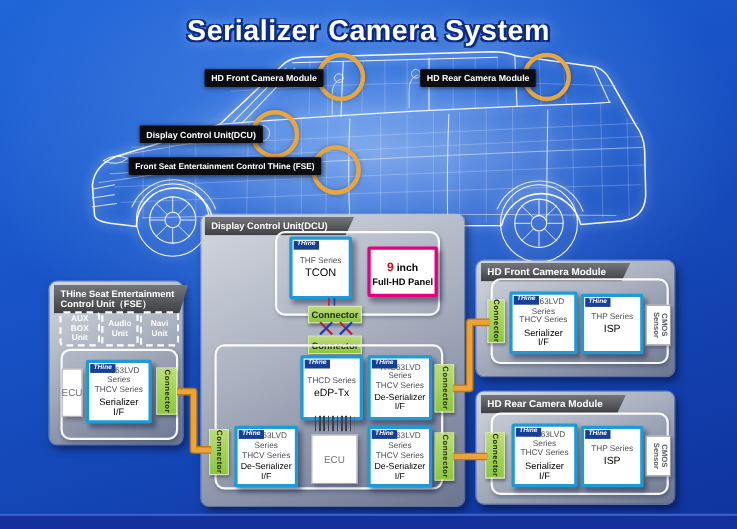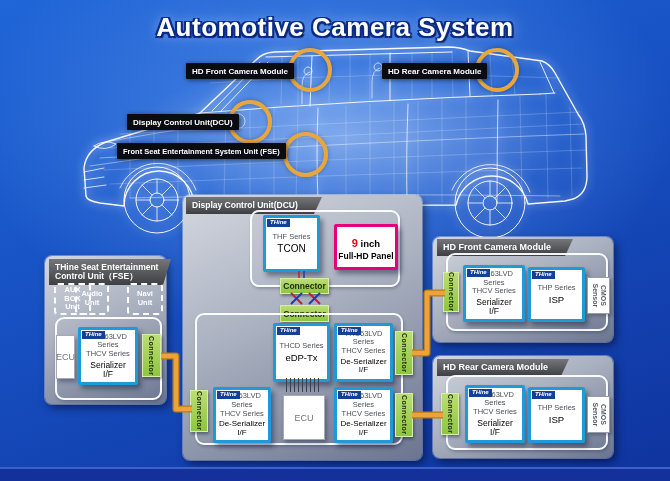--- a/index.html
+++ b/index.html
@@ -64,21 +64,21 @@
   .wm{position:absolute;right:5px;top:443px;font-size:20px;font-weight:bold;font-style:italic;
     color:rgba(148,156,170,.9);letter-spacing:1px;
     text-shadow:1px 1px 0 rgba(70,78,95,.7),-1px -1px 1px rgba(235,240,250,.55);}
   .wm .arr{font-style:normal;font-size:15px;position:relative;top:-6px;right:-4px;color:rgba(148,156,170,.9);}
 </style>
 </head>
 <body>
 
 <div class="app">
 
-  <div class="title">Automotive Camera System</div>
+  <div class="title">Serializer Camera System</div>
 
   <div class="car-glow"></div>
   <svg class="car-svg" width="560" height="205" viewBox="0 0 560 205">
     <g fill="none" stroke="#ffffff" stroke-linecap="round" stroke-linejoin="round">
 
       <path stroke-width="1.4" opacity="0.95" d="M26,158 L24,130 Q26,112 46,104 L92,90 Q122,82 140,75 L196,22 Q202,15 214,14 L388,9 Q400,9 410,13 L482,23 Q490,26 495,35 L518,76 Q525,85 526,98 L527,138 Q527,156 513,161 L505,163 L468,166 A37,37 0 0 0 396,167 L134,168 A35,35 0 0 0 64,168 L40,165 Q27,163 26,158 Z"></path>
 
       <path stroke-width="1" opacity="0.9" d="M206,19 L392,14 M140,75 Q300,62 480,56 M480,56 L495,55"></path>
 
       <path stroke-width="1" opacity="0.85" d="M200,24 L152,73 M208,24 L160,74 M252,18 L250,68 M330,15 L330,62 M408,13 L410,58 M480,24 L494,55"></path>
@@ -114,31 +114,31 @@
   </svg>
 
   <div class="circle" style="left:288px;top:48px;width:36px;height:36px;"></div>
   <div class="circle" style="left:475px;top:48px;width:36px;height:36px;"></div>
   <div class="circle" style="left:228px;top:100px;width:36px;height:36px;"></div>
   <div class="circle" style="left:283px;top:132px;width:37px;height:37px;"></div>
 
   <div class="tag" style="left:186px;top:63px;height:16px;font-size:8px;">HD Front Camera Module</div>
   <div class="tag" style="left:382px;top:63px;height:16px;font-size:8px;">HD Rear Camera Module</div>
   <div class="tag" style="left:127px;top:114px;height:16px;font-size:8px;">Display Control Unit(DCU)</div>
-  <div class="tag" style="left:117px;top:143px;height:16px;font-size:7.5px;">Front Seat Entertainment System Unit (FSE)</div>
+  <div class="tag" style="left:117px;top:143px;height:16px;font-size:7.5px;">Front Seat Entertainment Control THine (FSE)</div>
 
   <div class="panel" style="left:45px;top:256px;width:121px;height:148px;">
     <div class="hdr hdr2" style="left:4px;top:3px;width:104px;height:22px;font-size:8.5px;">
       <span><span>THine Seat Entertainment</span><br>
       <span>Control Unit（FSE）</span></span>
     </div>
     <div class="dashedbox" style="left:9px;top:27px;width:33px;height:28px;">
       <span><span>AUX BOX</span><br><span>Unit</span></span>
     </div>
-    <div class="dashedbox" style="left:30px;top:27px;width:30px;height:28px;text-align:center;">
+    <div class="dashedbox" style="left:47px;top:27px;width:30px;height:28px;text-align:center;">
       <span><span>Audio</span><br><span>Unit</span></span>
     </div>
     <div class="dashedbox" style="left:82px;top:27px;width:32px;height:28px;">
       <span><span>Navi</span><br><span>Unit</span></span>
     </div>
     <div class="irect" style="left:10px;top:61px;width:103px;height:79px;"></div>
     <div class="ecu" style="left:11px;top:79px;width:17px;height:42px;">ECU</div>
     <div class="chip" style="left:33px;top:71px;width:54px;height:52px;">
       <span class="badge">THine</span>
       <span class="series"><span>THC63LVD</span><br><span>Series</span></span>

